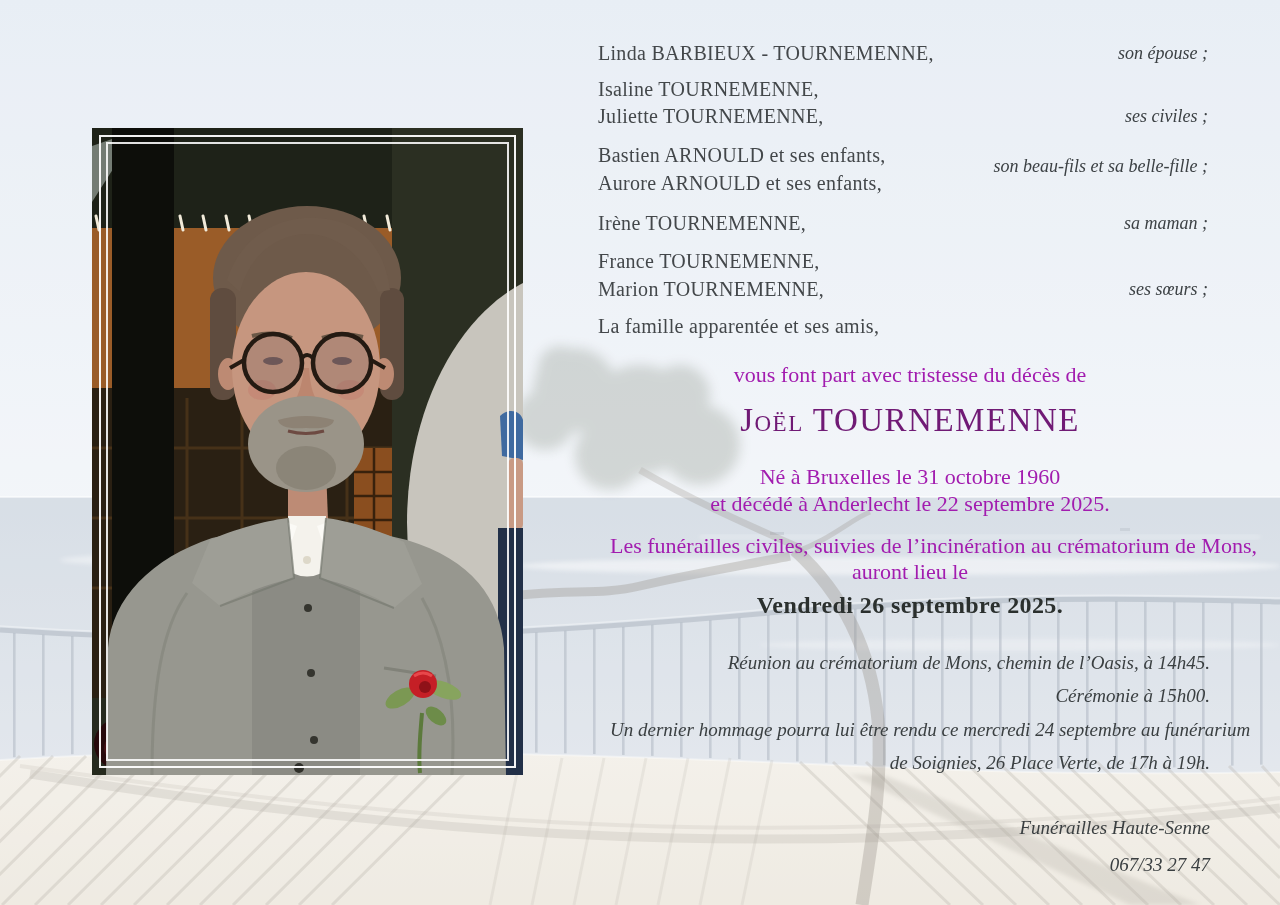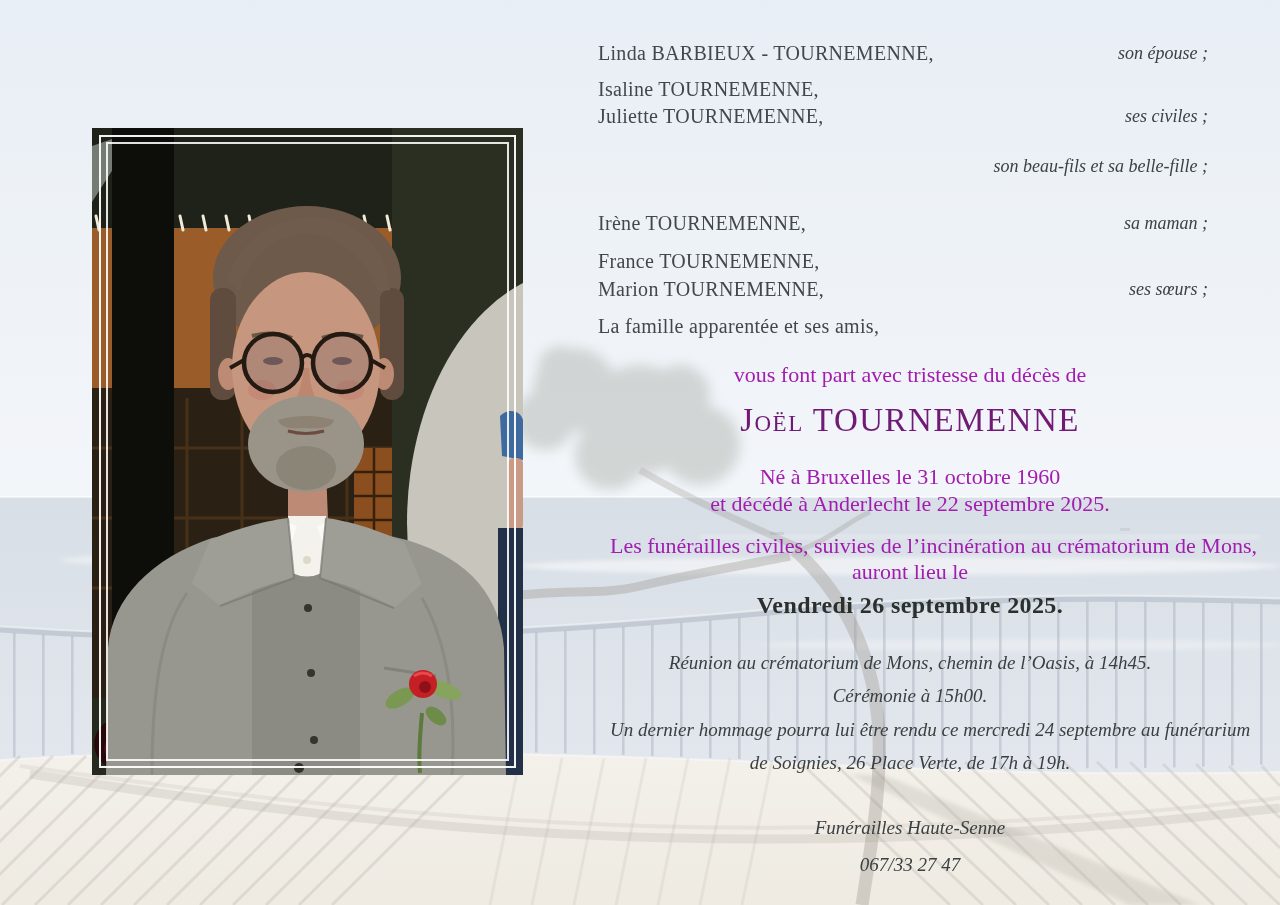--- a/index.html
+++ b/index.html
@@ -18,21 +18,21 @@
   }
   .photo svg{display:block;}
   .frame-outer{position:absolute;inset:7px;border:2px solid rgba(255,255,255,.95);pointer-events:none;}
   .frame-inner{position:absolute;inset:14px;border:2px solid rgba(255,255,255,.88);pointer-events:none;}
   
   .txt{position:absolute;white-space:nowrap;z-index:3;}
   .name{left:598px;font-size:20px;letter-spacing:.3px;color:#43474a;}
   .rel{right:72px;text-align:right;font-style:italic;font-size:18px;color:#3c4144;}
   .ctr{left:610px;width:600px;text-align:center;}
   .body19{font-size:22px;color:#a21caf;}
-  .ital{font-style:italic;font-size:19px;color:#3a3f41;}
+  .ital{font-style:italic;font-size:19px;color:#3a3f41;text-align:right;}
   .title{
     font-size:33px;font-variant:small-caps;letter-spacing:1.5px;
     color:#701a75;
   }
   .bigdate{font-size:24px;font-weight:bold;letter-spacing:.4px;color:#2b302e;}
 </style>
 </head>
 <body>
 
 <div class="card">
@@ -212,20 +212,22 @@
     <div class="frame-inner"></div>
   </div>
 
   <div class="txt name" style="top:42px">Linda BARBIEUX - TOURNEMENNE,</div>
   <div class="txt rel" style="top:43px">son épouse ;</div>
 
   <div class="txt name" style="top:78px">Isaline TOURNEMENNE,</div>
   <div class="txt name" style="top:105px">Juliette TOURNEMENNE,</div>
   <div class="txt rel" style="top:106px">ses civiles ;</div>
 
+  <div class="txt name" style="top:144px">Bastien ARNOULD et ses enfants,</div>
+  <div class="txt name" style="top:172px">Aurore ARNOULD et ses enfants,</div>
   <div class="txt rel" style="top:156px">son beau-fils et sa belle-fille ;</div>
 
   <div class="txt name" style="top:212px">Irène TOURNEMENNE,</div>
   <div class="txt rel" style="top:213px">sa maman ;</div>
 
   <div class="txt name" style="top:250px">France TOURNEMENNE,</div>
   <div class="txt name" style="top:278px">Marion TOURNEMENNE,</div>
   <div class="txt rel" style="top:279px">ses sœurs ;</div>
 
   <div class="txt name" style="top:315px">La famille apparentée et ses amis,</div>

